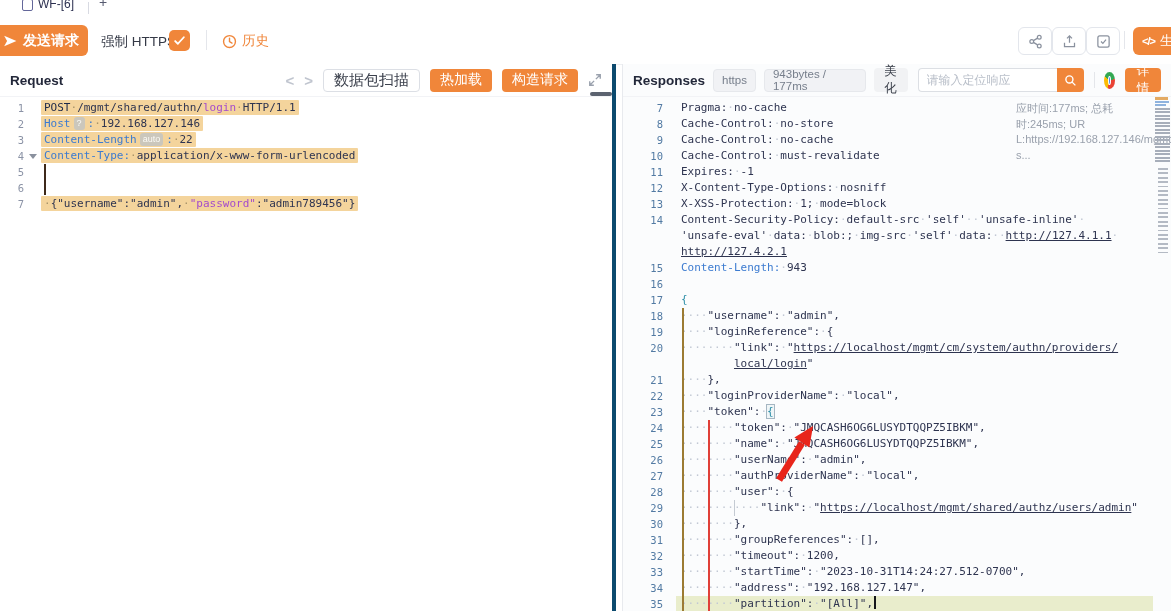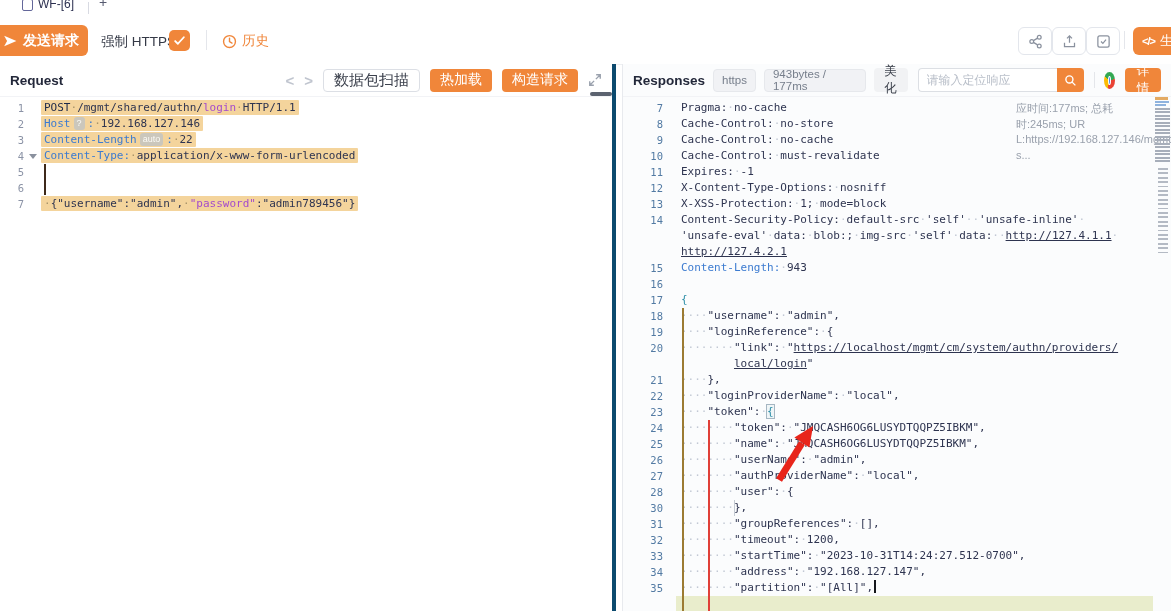--- a/index.html
+++ b/index.html
@@ -241,20 +241,21 @@
         <div class="crow"><span class="gut">20</span><span class="codeline"><span class="sw">········</span><span class="sd">"link":</span><span class="sw">·</span><span class="sd">"</span><span class="su">https://localhost/mgmt/cm/system/authn/providers/</span></span></div>
         <div class="crow"><span class="gut"></span><span class="codeline"><span class="sd">        </span><span class="su">local/login</span><span class="sd">"</span></span></div>
         <div class="crow"><span class="gut">21</span><span class="codeline"><span class="sw">····</span><span class="sd">},</span></span></div>
         <div class="crow"><span class="gut">22</span><span class="codeline"><span class="sw">····</span><span class="sd">"loginProviderName":</span><span class="sw">·</span><span class="sd">"local",</span></span></div>
         <div class="crow"><span class="gut">23</span><span class="codeline"><span class="sw">····</span><span class="sd">"token":</span><span class="sw">·</span><span class="boxed">{</span></span></div>
         <div class="crow"><span class="gut">24</span><span class="codeline"><span class="sw">········</span><span class="sd">"token":</span><span class="sw">·</span><span class="sd">"JMQCASH6OG6LUSYDTQQPZ5IBKM",</span></span></div>
         <div class="crow"><span class="gut">25</span><span class="codeline"><span class="sw">········</span><span class="sd">"name":</span><span class="sw">·</span><span class="sd">"JMQCASH6OG6LUSYDTQQPZ5IBKM",</span></span></div>
         <div class="crow"><span class="gut">26</span><span class="codeline"><span class="sw">········</span><span class="sd">"userName":</span><span class="sw">·</span><span class="sd">"admin",</span></span></div>
         <div class="crow"><span class="gut">27</span><span class="codeline"><span class="sw">········</span><span class="sd">"authProviderName":</span><span class="sw">·</span><span class="sd">"local",</span></span></div>
         <div class="crow"><span class="gut">28</span><span class="codeline"><span class="sw">········</span><span class="sd">"user":</span><span class="sw">·</span><span class="sd">{</span></span></div>
+        <div class="crow"><span class="gut">29</span><span class="codeline"><span class="sw">············</span><span class="sd">"link":</span><span class="sw">·</span><span class="sd">"</span><span class="su">https://localhost/mgmt/shared/authz/users/admin</span><span class="sd">"</span></span></div>
         <div class="crow"><span class="gut">30</span><span class="codeline"><span class="sw">········</span><span class="sd">},</span></span></div>
         <div class="crow"><span class="gut">31</span><span class="codeline"><span class="sw">········</span><span class="sd">"groupReferences":</span><span class="sw">·</span><span class="sd">[],</span></span></div>
         <div class="crow"><span class="gut">32</span><span class="codeline"><span class="sw">········</span><span class="sd">"timeout":</span><span class="sw">·</span><span class="sd">1200,</span></span></div>
         <div class="crow"><span class="gut">33</span><span class="codeline"><span class="sw">········</span><span class="sd">"startTime":</span><span class="sw">·</span><span class="sd">"2023-10-31T14:24:27.512-0700",</span></span></div>
         <div class="crow"><span class="gut">34</span><span class="codeline"><span class="sw">········</span><span class="sd">"address":</span><span class="sw">·</span><span class="sd">"192.168.127.147",</span></span></div>
         <div class="crow"><span class="gut">35</span><span class="codeline"><span class="sw">········</span><span class="sd">"partition":</span><span class="sw">·</span><span class="sd">"[All]",</span><span class="cursor"></span></span></div>
       </div>
   </div>
 </div>
 

